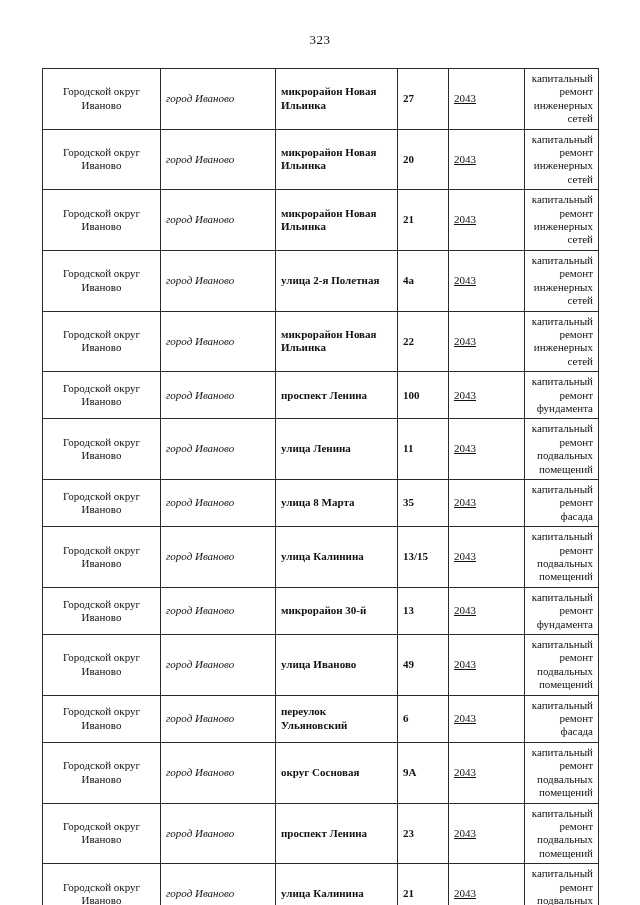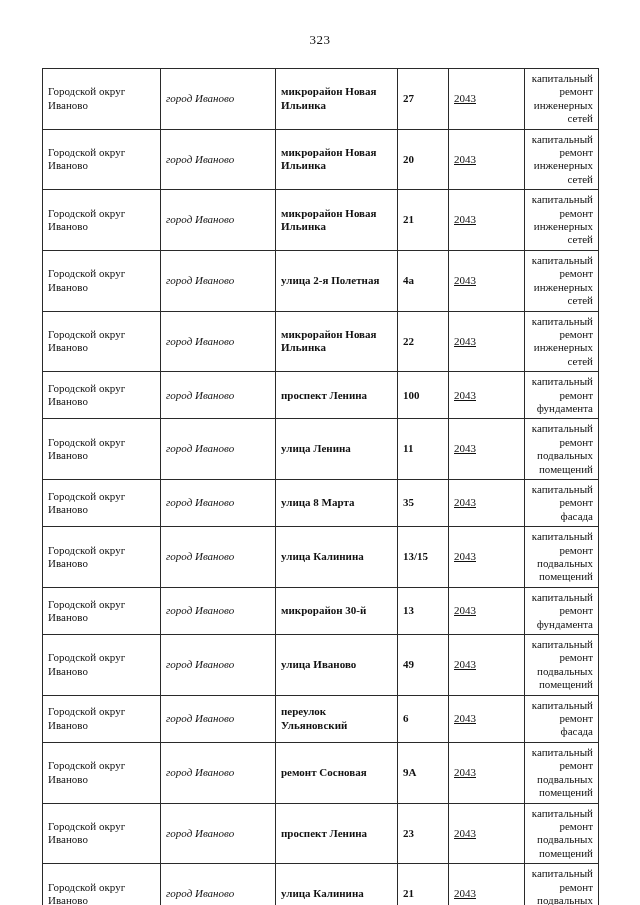--- a/index.html
+++ b/index.html
@@ -29,21 +29,21 @@
     width: 556px;
     font-size: 11px;
     line-height: 1.22;
   }
   table.schedule td {
     border: 1px solid #2a2a2a;
     padding: 3px 5px;
     vertical-align: middle;
     word-wrap: break-word;
   }
-  td.col-district { width: 118px; }
+  td.col-district { width: 118px; text-align: center; }
   td.col-city     { width: 115px; font-style: italic; }
   td.col-street   { width: 122px; font-weight: bold; }
   td.col-house    { width: 51px; font-weight: bold;  }
   td.col-year     { width: 76px; text-decoration: underline;  }
   td.col-work     { width: 74px; vertical-align: top; padding-top: 2px; text-align: right; }
 </style>
 </head>
 <body>
 
 <div class="page">
@@ -155,21 +155,21 @@
     <td class="col-city">город Иваново</td>
     <td class="col-street">переулок Ульяновский</td>
     <td class="col-house">6</td>
     <td class="col-year">2043</td>
     <td class="col-work">капитальный ремонт фасада</td>
   </tr>
 
   <tr>
     <td class="col-district">Городской округ Иваново</td>
     <td class="col-city">город Иваново</td>
-    <td class="col-street">ремонт Сосновая</td>
+    <td class="col-street">округ Сосновая</td>
     <td class="col-house">9А</td>
     <td class="col-year">2043</td>
     <td class="col-work">капитальный ремонт подвальных помещений</td>
   </tr>
 
   <tr>
     <td class="col-district">Городской округ Иваново</td>
     <td class="col-city">город Иваново</td>
     <td class="col-street">проспект Ленина</td>
     <td class="col-house">23</td>

